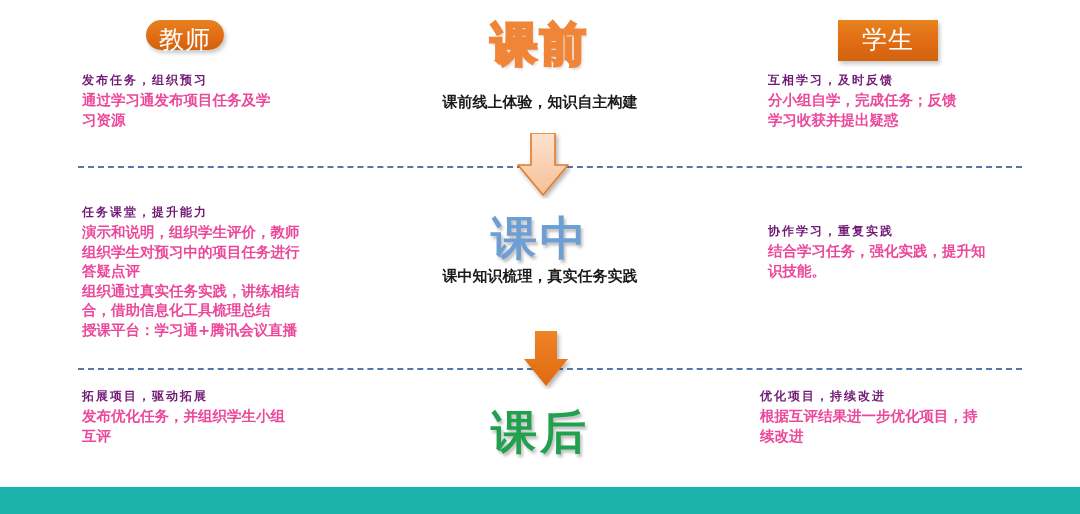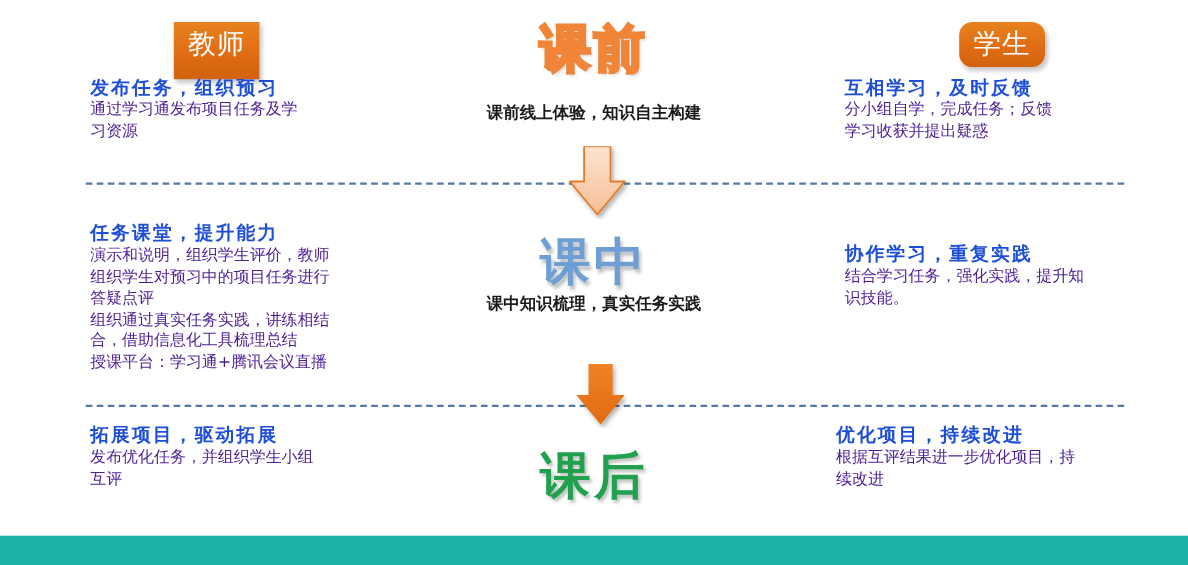--- a/index.html
+++ b/index.html
@@ -29,22 +29,22 @@
     background: linear-gradient(to bottom, #e8821f 0%, #e06c14 55%, #d2620e 100%);
     color: #ffffff;
     font-size: 25px;
     font-weight: 400;
     line-height: 40px;
     text-align: center;
     letter-spacing: 1px;
     box-shadow: 2px 3px 4px rgba(0,0,0,0.22);
     font-family: "DejaVu Sans", "Liberation Sans", sans-serif;
   }
-  #badge-teacher { left: 158px; top: 20px; width: 78px; height: 52px; }
-  #badge-student { left: 872px; top: 20px; width: 78px; height: 41px; border-radius: 12px; }
+  #badge-teacher { left: 146px; top: 20px; width: 78px; height: 30px; border-radius: 16px; }
+  #badge-student { left: 838px; top: 20px; width: 100px; height: 41px; }
 
   
   .phase-title {
     position: absolute;
     width: 300px;
     text-align: center;
     font-size: 46px;
     font-weight: bold;
     letter-spacing: 3px;
     font-family: "DejaVu Sans", "Liberation Sans", sans-serif;
@@ -82,31 +82,31 @@
   #phase-sub-during { top: 267px; }
   #phase-sub-after  { top: 466px; }
 
   
   .block {
     position: absolute;
     width: 270px;
     font-family: "DejaVu Sans", "Liberation Sans", sans-serif;
   }
   .block .head {
-    color: #1d4ed8;
-    font-size: 17px;
+    color: #701a75;
+    font-size: 12px;
     font-weight: bold;
     letter-spacing: 2px;
     line-height: 20px;
     margin-bottom: 1px;
   }
   .block .body {
-    color: #4c1d95;
+    color: #ec4899;
     font-size: 14.5px;
-    font-weight: normal;
+    font-weight: bold;
     line-height: 19.5px;
     letter-spacing: 0px;
   }
   .block .body div { white-space: nowrap; }
 
   #block-before-teacher { left: 82px; top: 70px; }
   #block-before-student { left: 768px; top: 70px; }
   #block-during-teacher { left: 82px; top: 202px; }
   #block-during-student { left: 768px; top: 221px; }
   #block-after-teacher  { left: 82px; top: 386px; }

